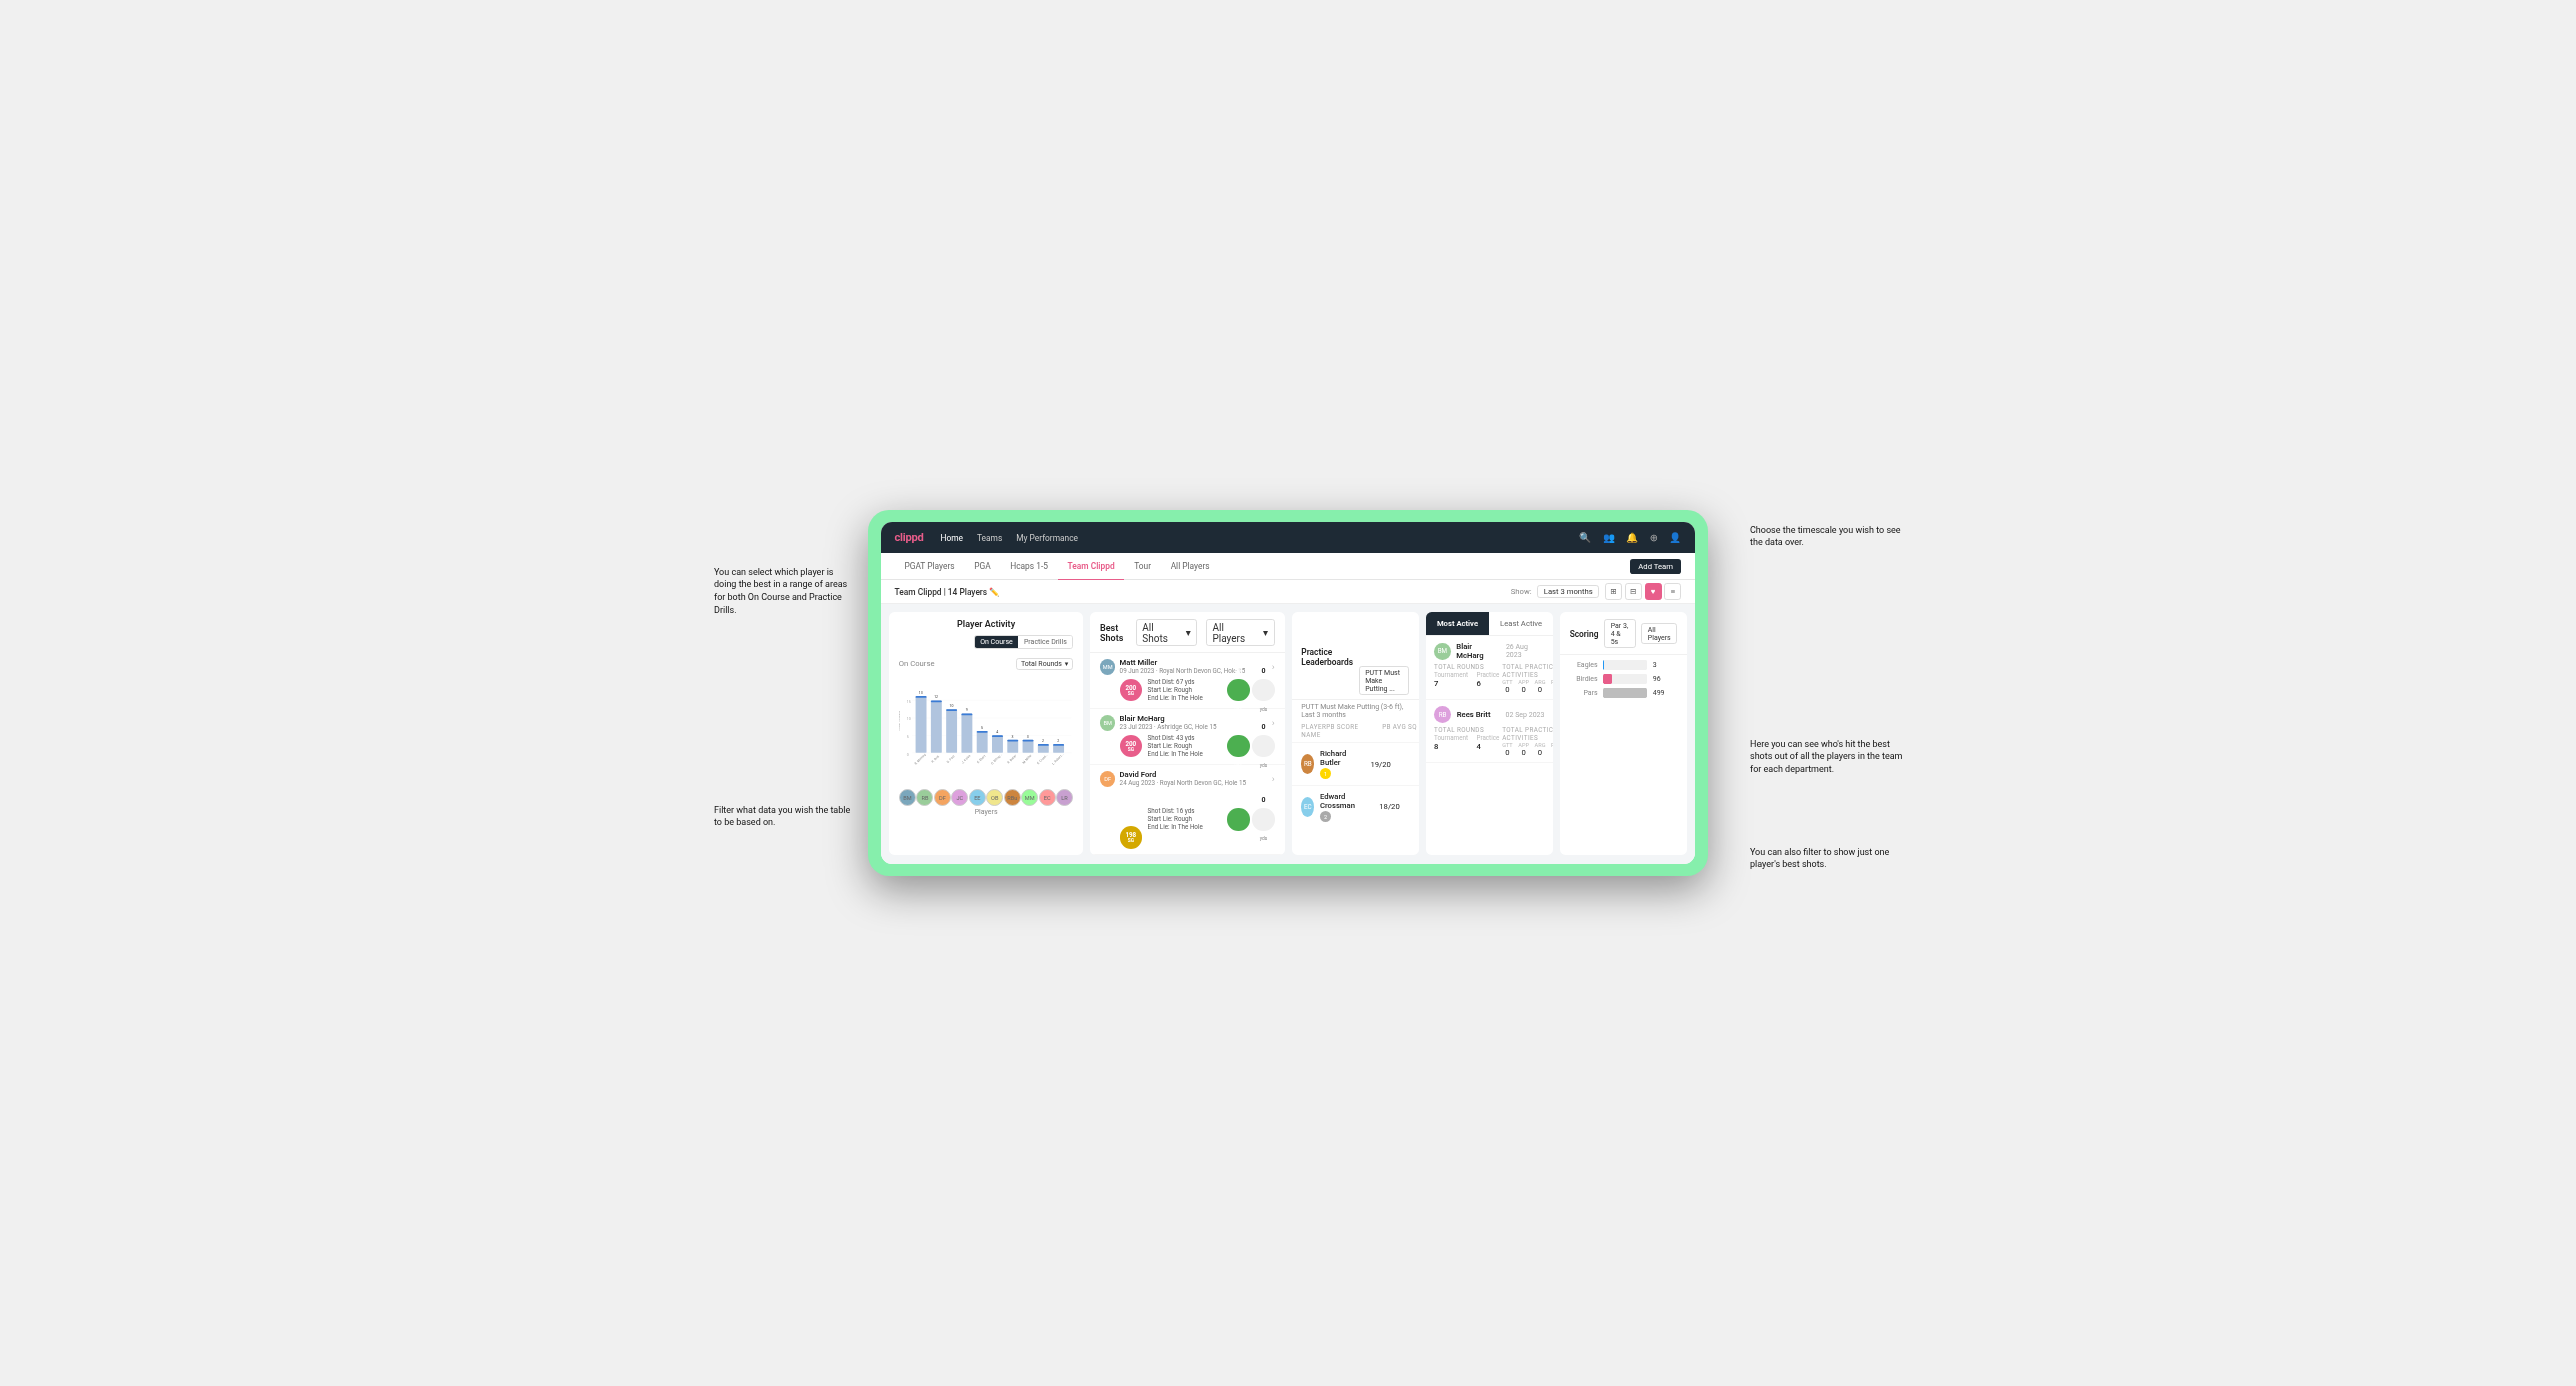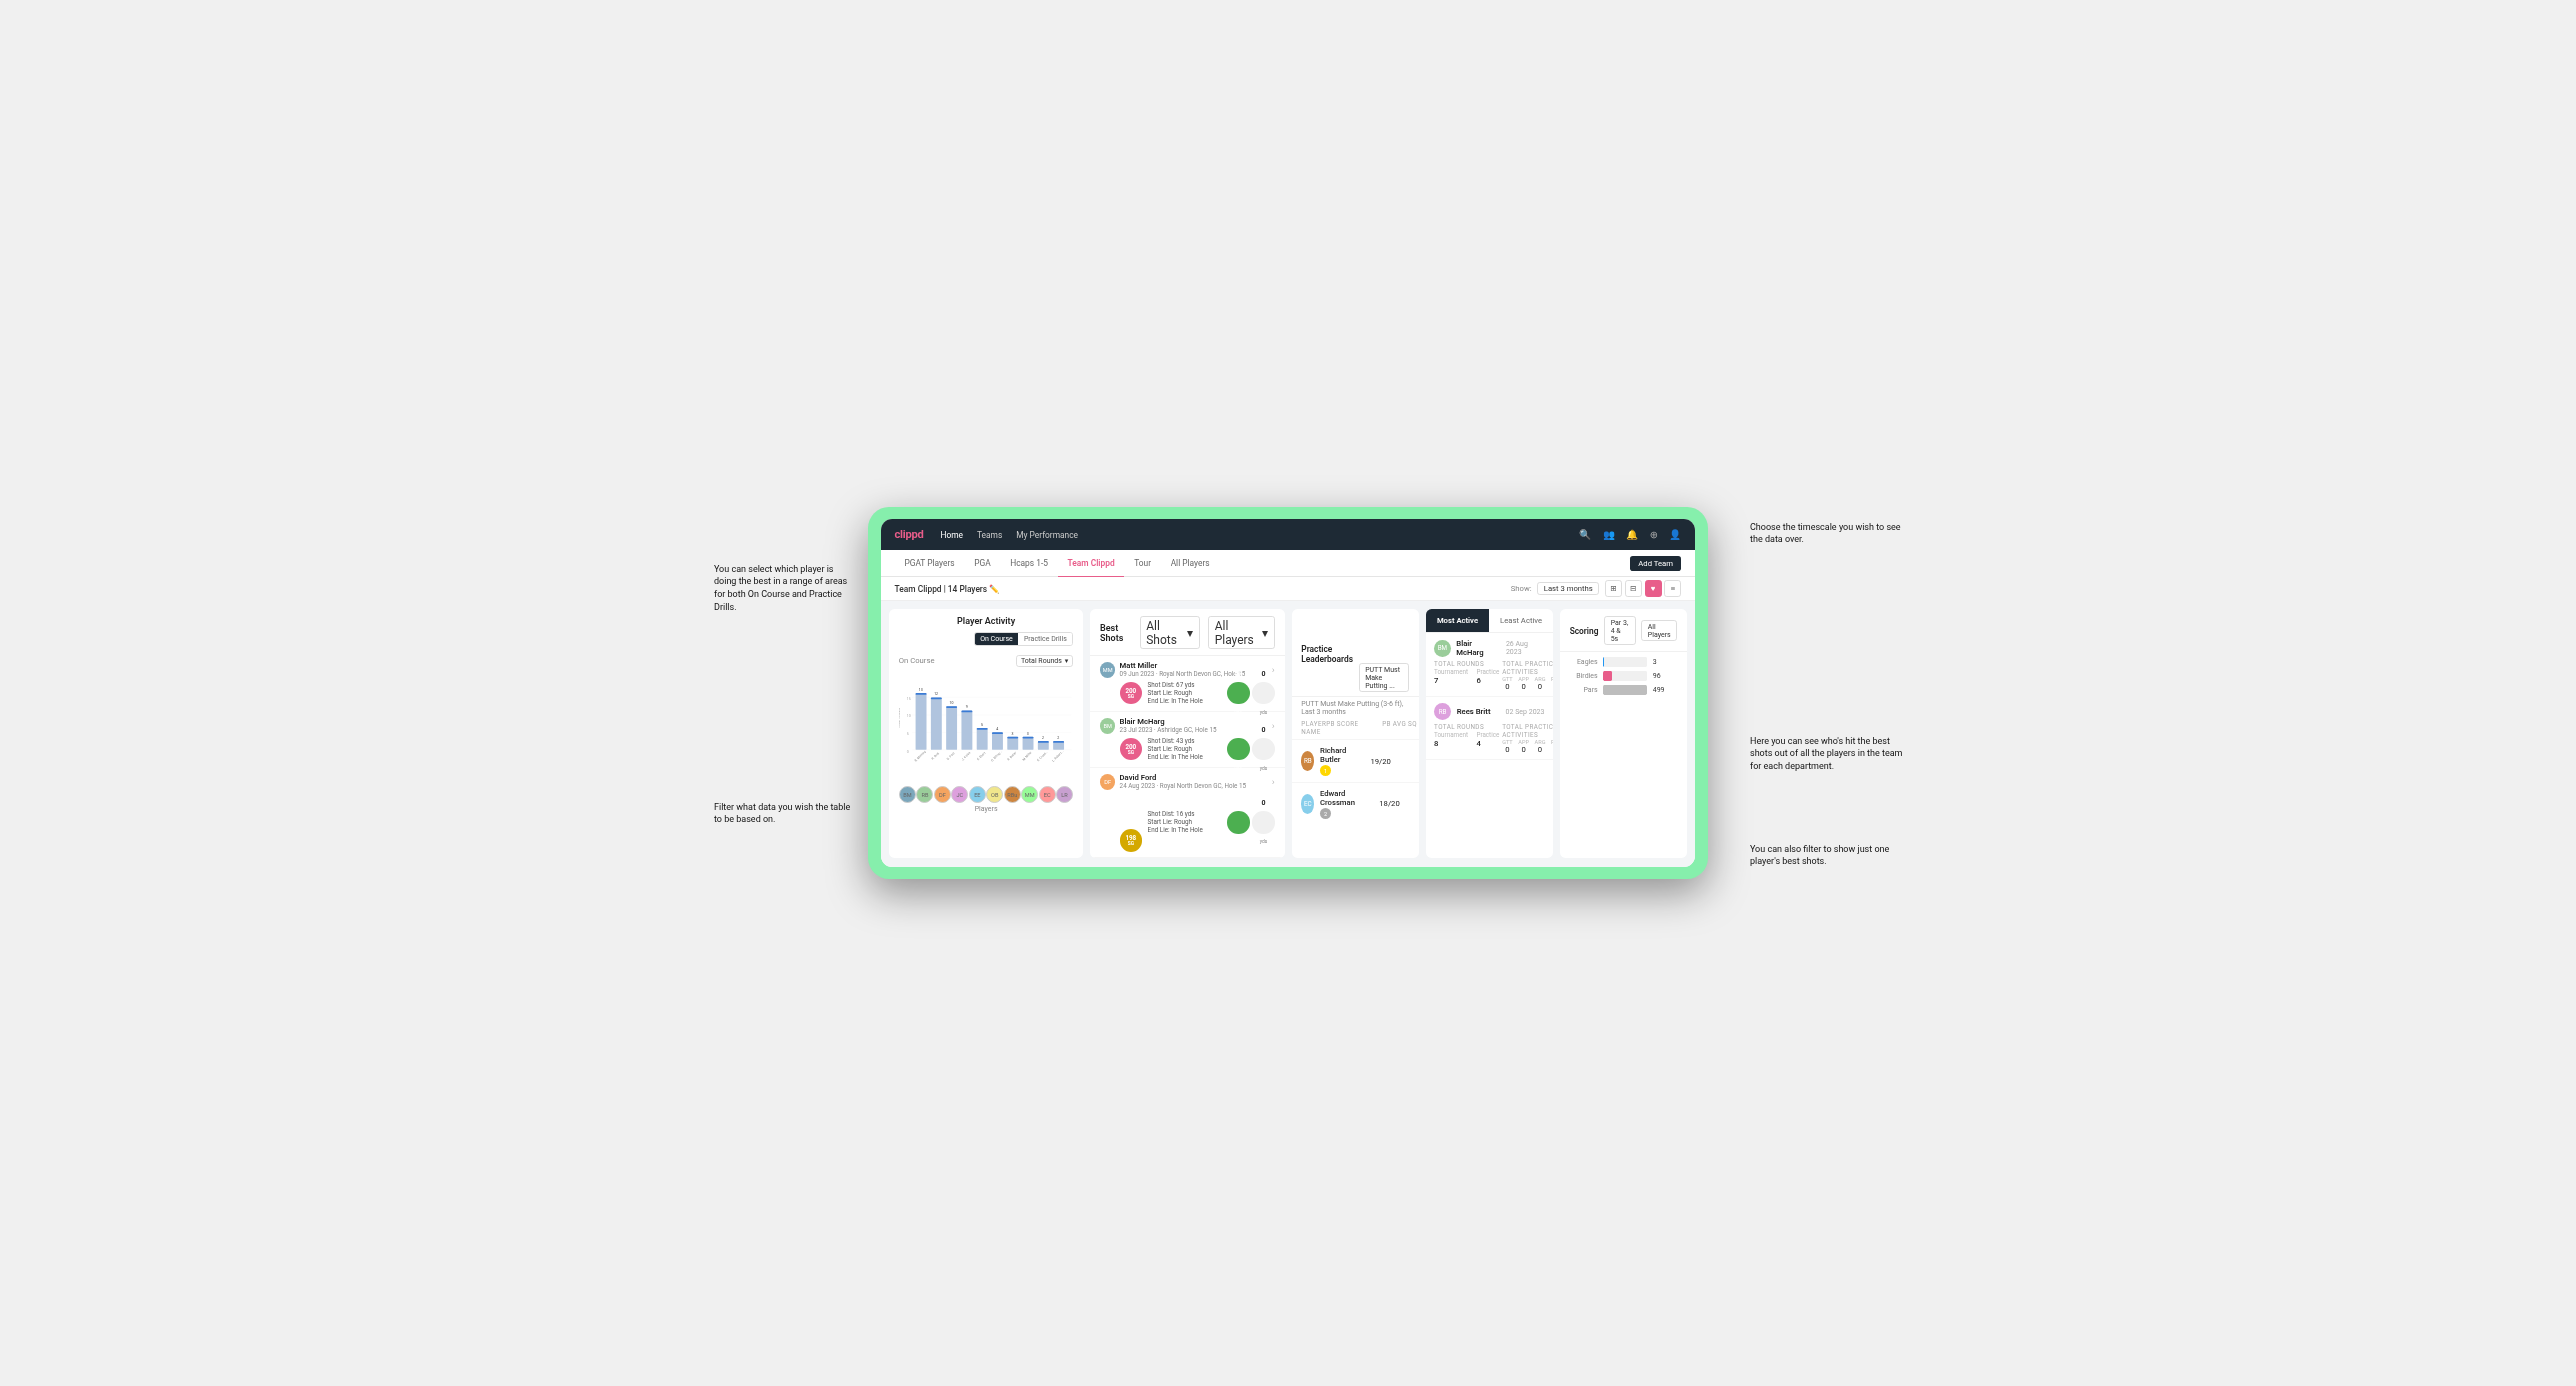--- a/index.html
+++ b/index.html
@@ -313,28 +313,28 @@
       border-bottom: 0.7px solid #f0f0f0;
     }
 
     .bs-title {
       font-size: 9px;
       font-weight: 600;
       color: #222;
     }
 
     .bs-filter {
-      font-size: 12px;
+      font-size: 10px;
       color: #333;
       border: 0.7px solid #ddd;
       border-radius: 2.8px;
       padding: 1.4px 5.6px;
       display: flex;
       align-items: center;
-      gap: 7px;
+      gap: 18px;
       cursor: pointer;
     }
 
     .shot-item {
       padding: 5.6px 9.8px;
       border-bottom: 0.7px solid #f5f5f5;
       display: flex;
       flex-direction: column;
       gap: 2.8px;
     }

